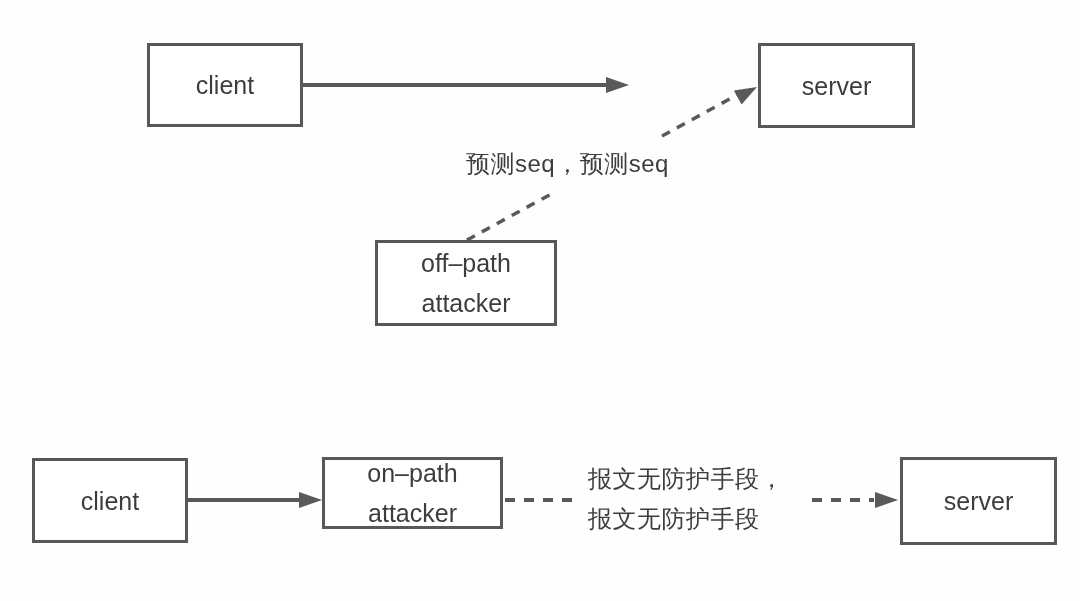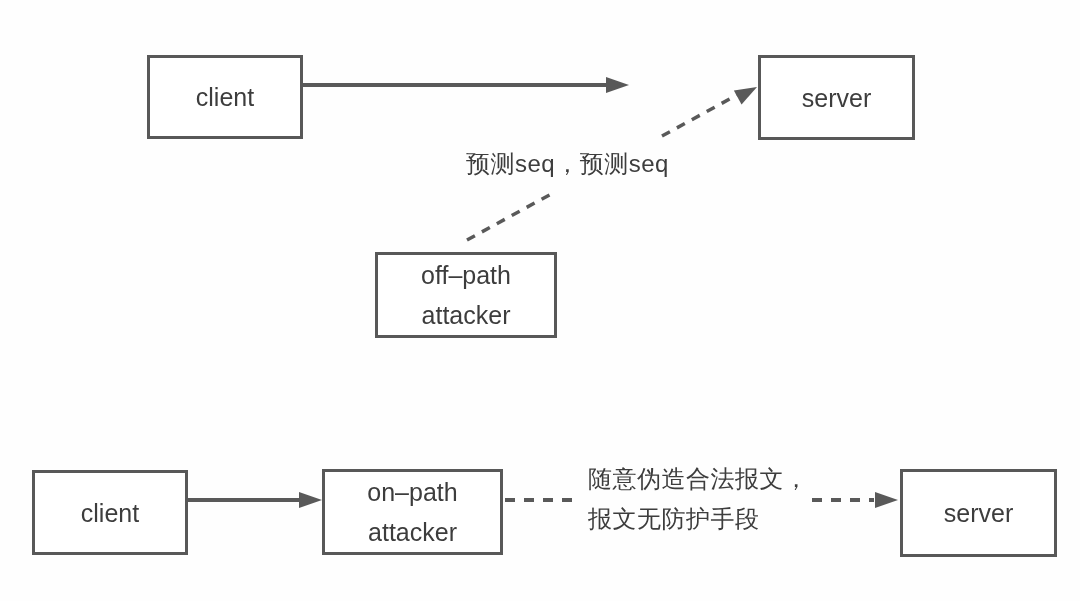--- a/index.html
+++ b/index.html
@@ -27,21 +27,20 @@
     box-sizing: border-box;
     border: 3px solid #585858;
     background: #ffffff;
     display: flex;
     flex-direction: column;
     align-items: center;
     justify-content: center;
     font-size: 25px;
     color: #3d3d3d;
     text-align: center;
-    margin-top: 12px;
   }
   .node .line {
     line-height: 40px;
     white-space: nowrap;
   }
   .annotation {
     position: absolute;
     font-size: 24px;
     color: #3d3d3d;
     line-height: 40px;
@@ -105,27 +104,27 @@
     <span class="line">off–path</span>
     <span class="line">attacker</span>
   </div>
 
   <div class="annotation" id="annotation-top">预测seq，预测seq</div>
 
   <div class="node" style="left:32px; top:458px; width:156px; height:85px;">
     <span class="line">client</span>
   </div>
 
-  <div class="node" style="left:322px; top:457px; width:181px; height:86px;">
+  <div class="node" style="left:322px; top:457px; width:181px; height:72px;">
     <span class="line">on–path</span>
     <span class="line">attacker</span>
   </div>
 
   <div class="annotation" id="annotation-bottom">
-    <div>随意伪造合法报文，</div>
+    <div>报文无防护手段，</div>
     <div>报文无防护手段</div>
   </div>
 
   <div class="node" style="left:900px; top:457px; width:157px; height:88px;">
     <span class="line">server</span>
   </div>
 
 </div>
 
 </body></html>

